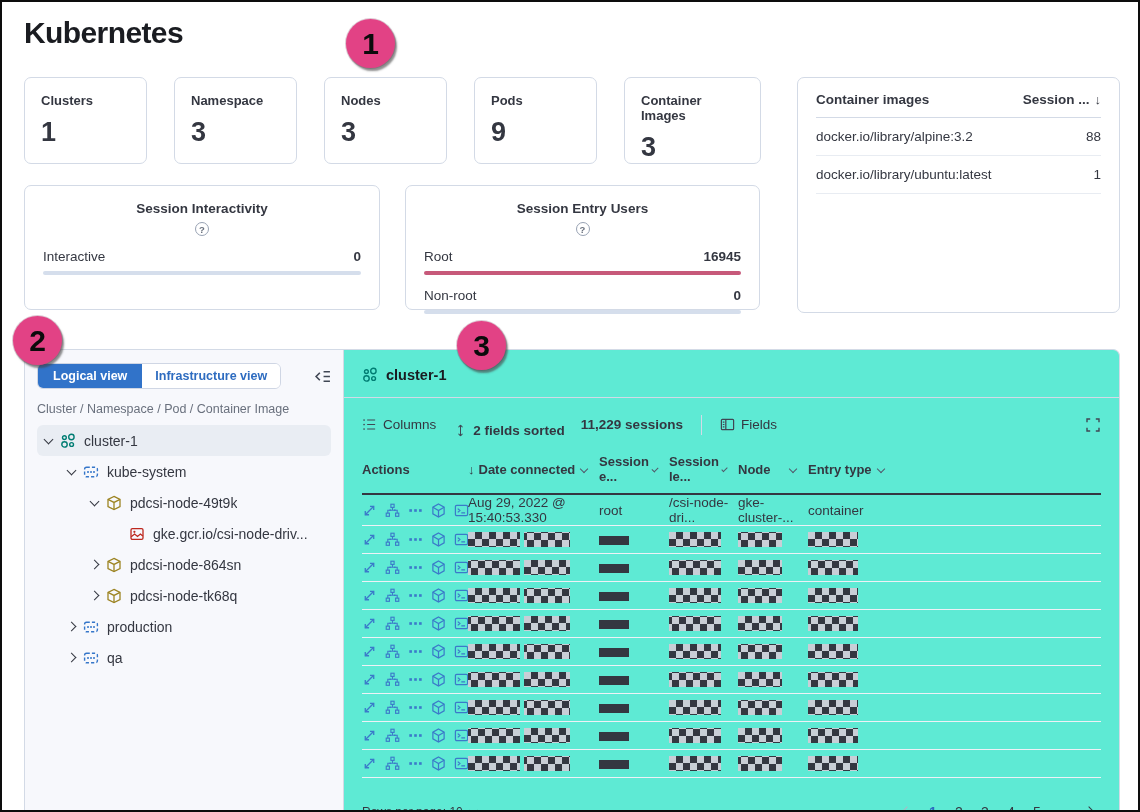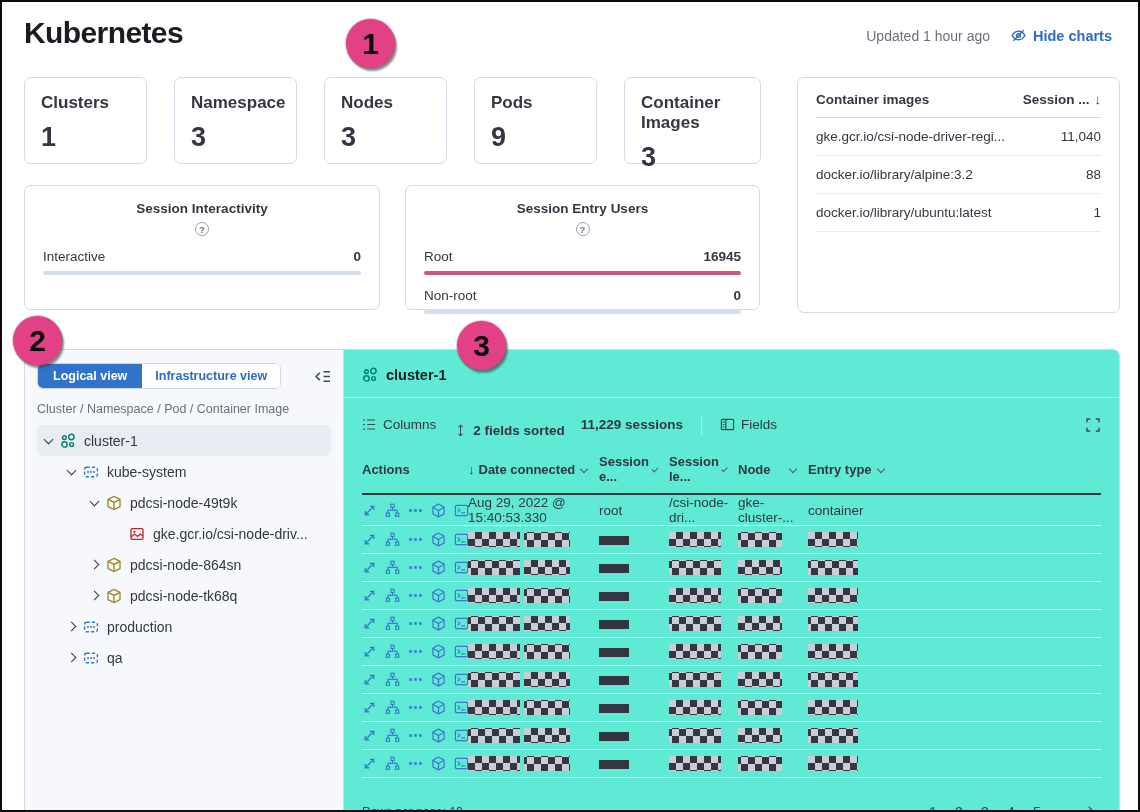--- a/index.html
+++ b/index.html
@@ -13,21 +13,21 @@
   .hide-charts { display:flex; align-items:center; gap:6px; color:#2e6cc0; font-size:14.5px; font-weight:600; cursor:pointer; }
 
   
   .badge { position:absolute; width:49px; height:49px; border-radius:50%; background:#e24285;
            box-shadow:2px 3px 2px rgba(66,66,66,0.6), 0 0 0 1px rgba(120,40,80,0.25);
            display:flex; align-items:center; justify-content:center;
            font-size:30px; font-weight:800; color:#0b0b0b; z-index:50; }
 
   
   .card { position:absolute; top:75px; height:87px; background:#fff; border:1px solid #d3dae6; border-radius:7px; padding:15px 16px; }
-  .card .lbl { font-size:17px; font-weight:700; color:#343741; }
+  .card .lbl { font-size:13px; font-weight:700; color:#343741; }
   .card .val { font-size:27px; font-weight:600; color:#343741; margin-top:9px; }
 
   
   .ci-panel { position:absolute; left:795px; top:75px; width:323px; height:236px; background:#fff; border:1px solid #d3dae6; border-radius:7px; padding:14px 18px 0; }
   .ci-head { display:flex; justify-content:space-between; align-items:center; padding-bottom:10px; border-bottom:1px solid #d3dae6; }
   .ci-head .h1c { font-size:13.5px; font-weight:700; color:#343741; }
   .ci-head .h2c { font-size:13.5px; font-weight:700; color:#343741; display:flex; align-items:center; gap:5px; }
   .ci-row { display:flex; justify-content:space-between; align-items:center; padding:11px 0; border-bottom:1px solid #e8ecf2; font-size:13.5px; color:#343741; }
 
   
@@ -97,35 +97,20 @@
   .pchev.rightc { transform:rotate(-45deg); }
   .parrow.disabled .pchev { border-color:#aeb6c2; }
 </style>
 </head>
 <body>
 
 <div id="frame">
 
   <h1 class="page-title">Kubernetes</h1>
 
-  <div class="header-right">
-    <span class="updated">Updated 1 hour ago</span>
-    <span class="hide-charts">
-      <span style="display:flex">
-        <svg width="17" height="17" viewBox="0 0 16 16">
-            <g fill="none" stroke="#2e6cc0" stroke-width="1.3">
-              <path d="M2 8s2.2-4 6-4 6 4 6 4-2.2 4-6 4-6-4-6-4z"></path>
-              <circle cx="8" cy="8" r="1.8"></circle>
-              <path d="M3.2 13 12.8 3"></path>
-            </g>
-          </svg>
-      </span>
-      <span>Hide charts</span>
-    </span>
-  </div>
 
   <div id="badges">
       <div class="badge" style="left:344px;top:17px;">1</div>
       <div class="badge" style="left:11px;top:314px;">2</div>
       <div class="badge" style="left:455px;top:319px;">3</div>
     </div>
 
   <div id="stat-cards">
       <div class="card" style="left:22px;width:123px;">
      <div class="lbl">Clusters</div>
@@ -151,24 +136,20 @@
 
   <div class="ci-panel">
     <div class="ci-head">
       <span class="h1c">Container images</span>
       <span class="h2c">
         <span>Session ...</span>
         <span class="sort-arrow">↓</span>
       </span>
     </div>
     <div id="ci-rows">
-        <div class="ci-row">
-     <span>gke.gcr.io/csi-node-driver-regi...</span>
-     <span>11,040</span>
-   </div>
         <div class="ci-row">
      <span>docker.io/library/alpine:3.2</span>
      <span>88</span>
    </div>
         <div class="ci-row">
      <span>docker.io/library/ubuntu:latest</span>
      <span>1</span>
    </div>
       </div>
   </div>

